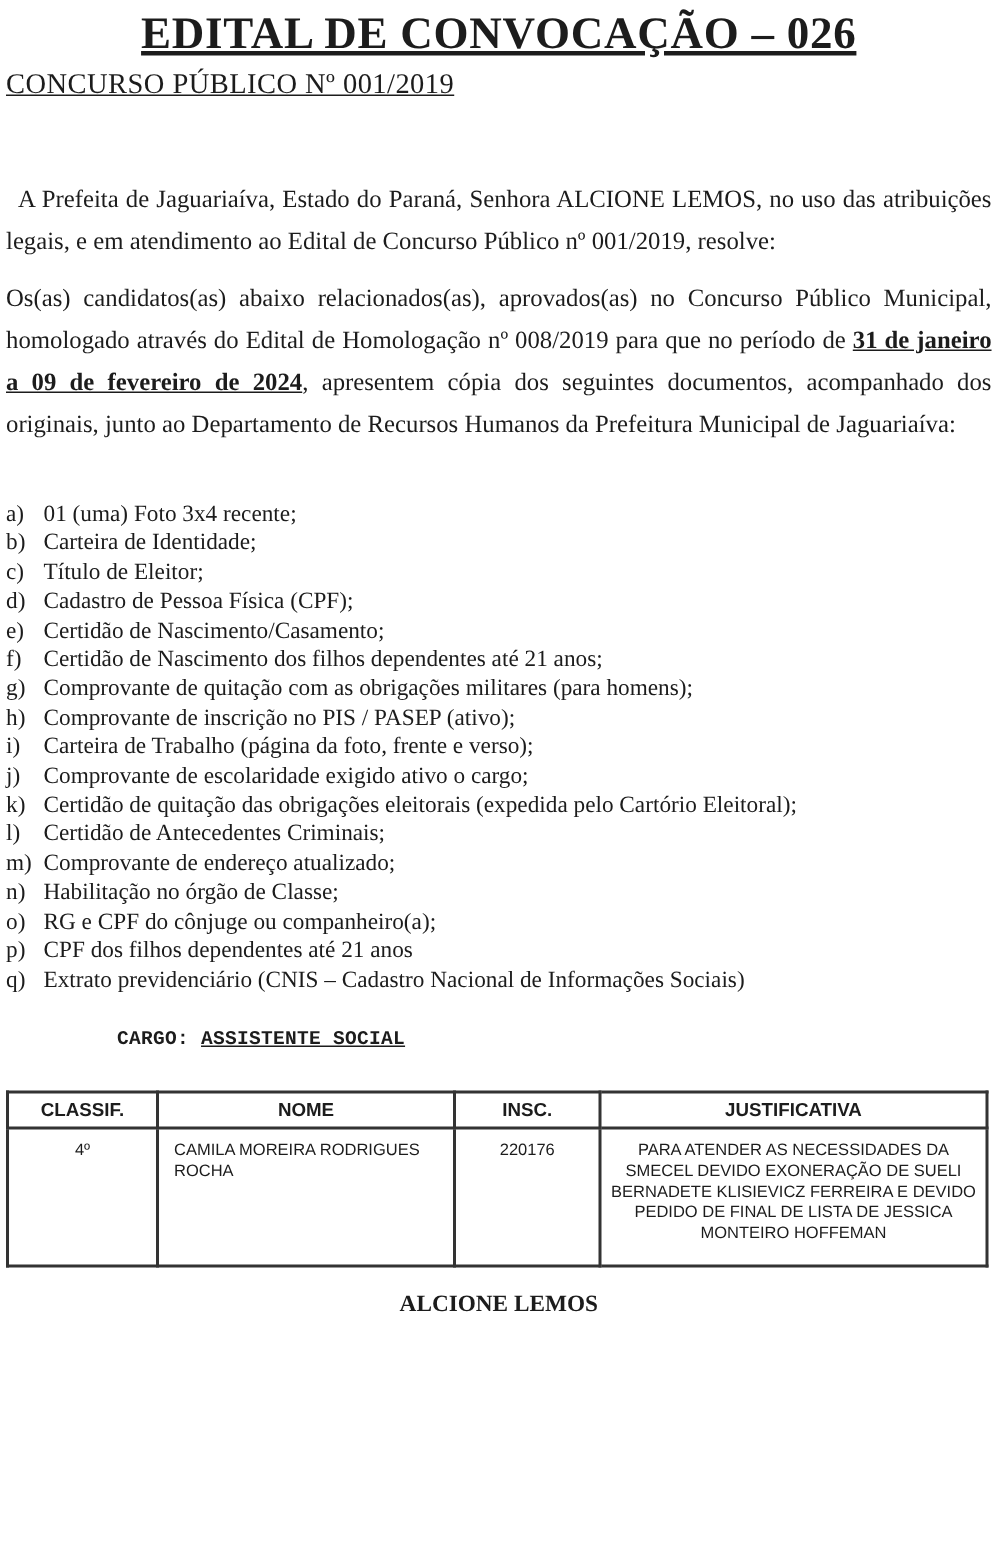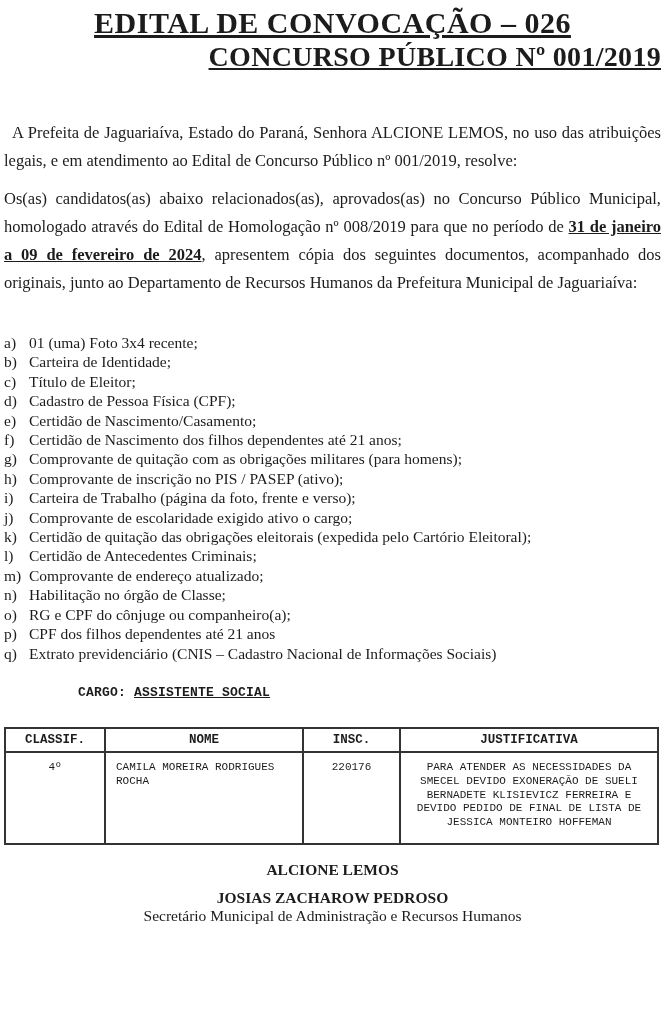--- a/index.html
+++ b/index.html
@@ -20,23 +20,23 @@
   .title-1 {
     margin: 2px 0 0 0;
     font-size: 30px; line-height: 34px;
     font-weight: bold;
     text-align: center;
     text-decoration: underline;
     letter-spacing: 0.5px;
   }
   .title-2 {
     margin: 2px 0 0 0;
-    font-size: 28px; line-height: 29px;
-    font-weight: bold;
-    text-align: right;
+    font-size: 19px; line-height: 29px;
+    font-weight: normal;
+    text-align: left;
     text-decoration: underline;
     letter-spacing: 0.3px;
   }
   .intro-par {
     margin: 48px 0 0 0;
     font-size: 16.5px; line-height: 28px;
     text-align: justify;
     text-indent: 8px;
   }
   .convocar-h {
@@ -65,21 +65,21 @@
     font-weight: bold;
     font-size: 13px; line-height: 16px;
     letter-spacing: 0.2px;
   }
   .cargo-value { text-decoration: underline; }
   table.cand-table {
     margin: 26px 0 0 0;
     width: 572px;
     border-collapse: collapse;
     table-layout: fixed;
-    font-family: Liberation Mono, monospace;
+    font-family: Liberation Sans, sans-serif;
   }
   .cand-table th, .cand-table td {
     border: 2px solid #333;
   }
   .cand-table th {
     font-size: 12.5px;
     font-weight: bold;
     text-align: center;
     padding: 2px 4px;
     height: 18px;
@@ -221,18 +221,14 @@
         <td class="cell-justificativa">PARA ATENDER AS NECESSIDADES DA SMECEL DEVIDO EXONERAÇÃO DE SUELI BERNADETE KLISIEVICZ FERREIRA E DEVIDO PEDIDO DE FINAL DE LISTA DE JESSICA MONTEIRO HOFFEMAN</td>
       </tr>
     </tbody>
   </table>
 
 
   <div class="sig-block sig-1">
     <div class="sig-name">ALCIONE LEMOS</div>
   </div>
 
-  <div class="sig-block sig-2">
-    <div class="sig-name">JOSIAS ZACHAROW PEDROSO</div>
-    <div class="sig-role">Secretário Municipal de Administração e Recursos Humanos</div>
-  </div>
 
 </div>
 
 </body></html>

